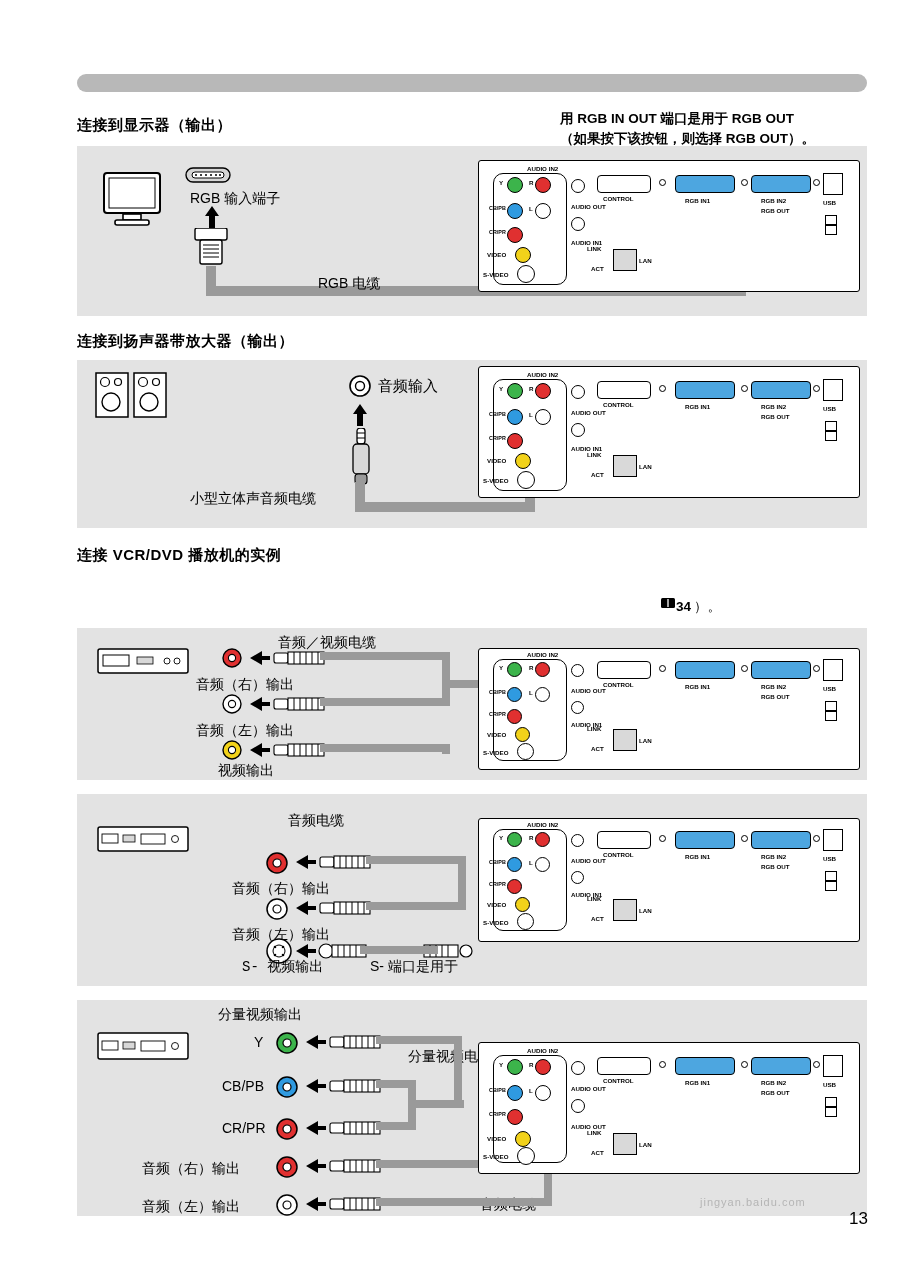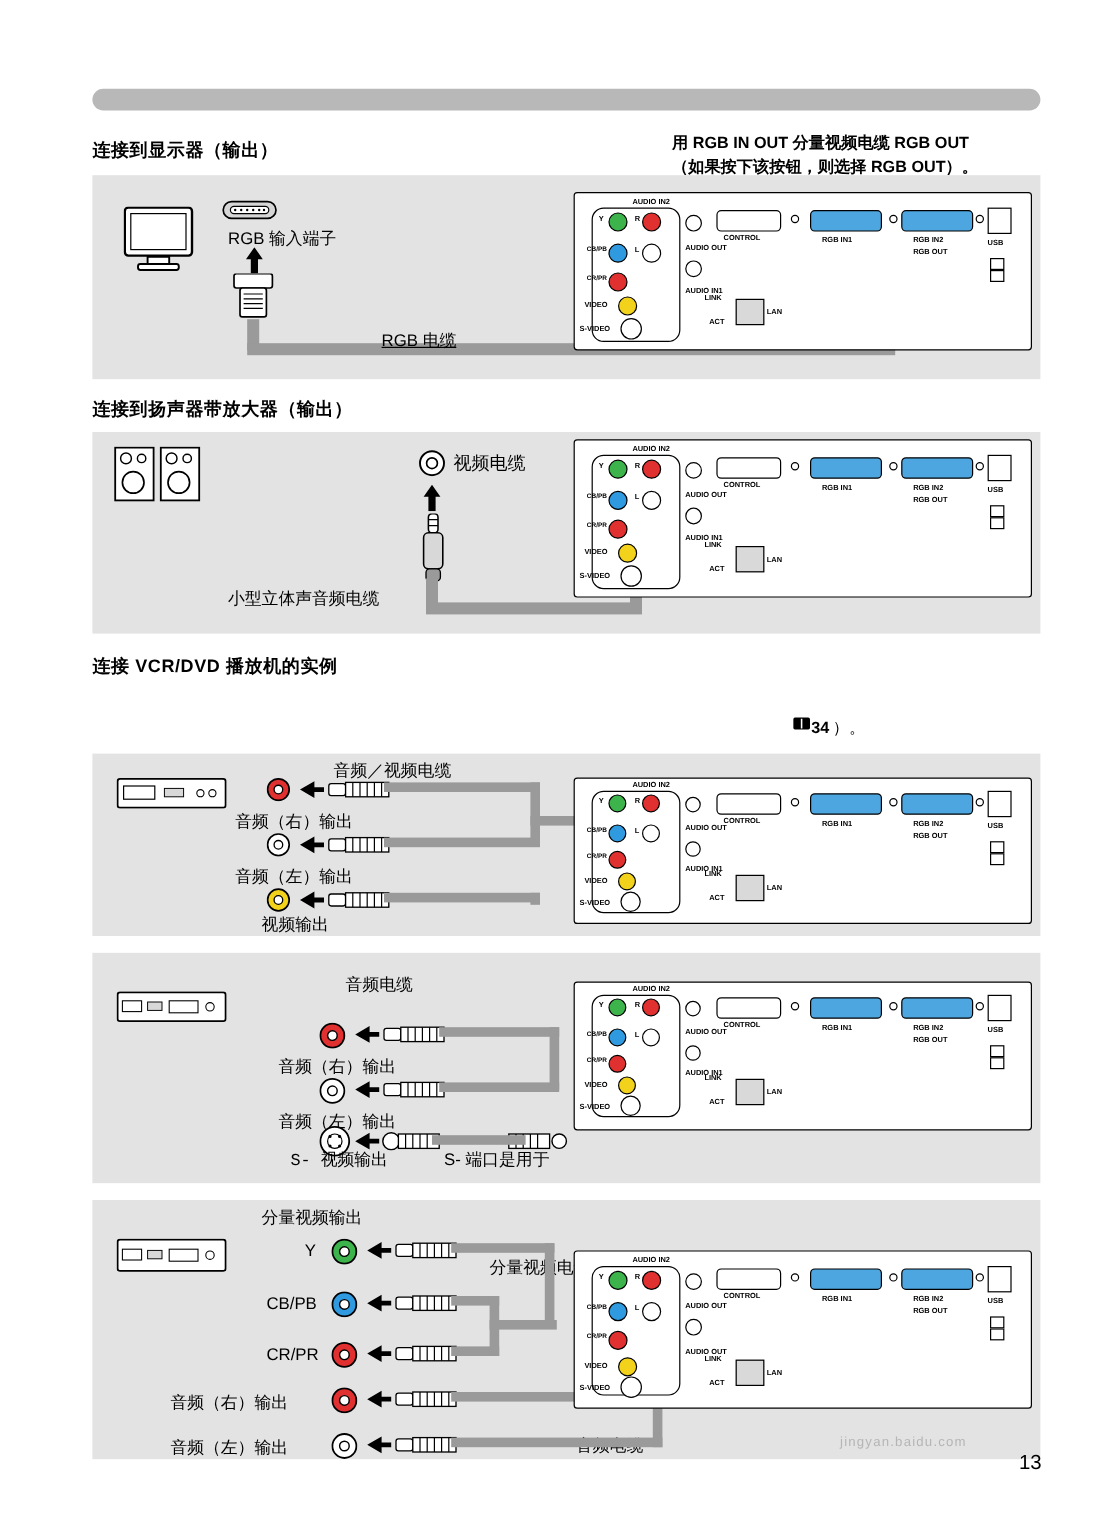--- a/index.html
+++ b/index.html
@@ -64,21 +64,21 @@
 </style>
 </head>
 <body>
 
 <div class="page">
 
   <div class="hdr-bar"></div>
   <div class="hdr-label">安装</div>
 
   <div class="sec-title" style="left:77px;top:116px;">连接到显示器（输出）</div>
-  <div class="lbl bold" style="left:560px;top:110px;font-size:13.5px;">用 RGB IN OUT 分量视频电缆 RGB OUT</div>
+  <div class="lbl bold" style="left:560px;top:110px;font-size:13.5px;">用 RGB IN OUT 端口是用于 RGB OUT</div>
   <div class="lbl bold" style="left:560px;top:130px;font-size:13.5px;">（如果按下该按钮，则选择 RGB OUT）。</div>
 
   <div class="panel" style="left:77px;top:146px;width:790px;height:170px;"></div>
 
   <svg style="position:absolute;left:103px;top:172px;" width="66" height="56">
     <rect x="1" y="1" width="56" height="40" rx="3" fill="#fff" stroke="#000" stroke-width="2"></rect>
     <rect x="6" y="6" width="46" height="30" fill="#fff" stroke="#000" stroke-width="1"></rect>
     <rect x="20" y="42" width="18" height="6" fill="#fff" stroke="#000" stroke-width="1.6"></rect>
     <rect x="12" y="48" width="34" height="5" rx="2" fill="#fff" stroke="#000" stroke-width="1.6"></rect>
   </svg>
@@ -104,21 +104,21 @@
     <rect x="8" y="12" width="22" height="24" rx="2" fill="#fff" stroke="#000" stroke-width="1.4"></rect>
     <line x1="11" y1="17" x2="27" y2="17" stroke="#000" stroke-width="1"></line>
     <line x1="11" y1="21" x2="27" y2="21" stroke="#000" stroke-width="1"></line>
     <line x1="11" y1="25" x2="27" y2="25" stroke="#000" stroke-width="1"></line>
     <line x1="11" y1="29" x2="27" y2="29" stroke="#000" stroke-width="1"></line>
   </svg>
 
   <div class="cable" style="left:206px;top:266px;width:10px;height:26px;"></div>
   <div class="cable" style="left:206px;top:286px;width:540px;height:10px;"></div>
   <div class="cable" style="left:736px;top:230px;width:10px;height:62px;"></div>
-  <div class="lbl" style="left:318px;top:275px;font-size:14px;text-decoration:underline;">RGB 电缆</div>
+  <div class="lbl" style="left:318px;top:275px;font-size:14px;">RGB 电缆</div>
 
   <svg style="position:absolute;left:722px;top:205px;" width="40" height="34">
     <rect x="0" y="0" width="38" height="10" rx="2" fill="#fff" stroke="#000" stroke-width="1.3"></rect>
     <rect x="5" y="10" width="26" height="20" rx="2" fill="#fff" stroke="#000" stroke-width="1.3"></rect>
     <line x1="8" y1="15" x2="28" y2="15" stroke="#000" stroke-width="0.9"></line>
     <line x1="8" y1="19" x2="28" y2="19" stroke="#000" stroke-width="0.9"></line>
     <line x1="8" y1="23" x2="28" y2="23" stroke="#000" stroke-width="0.9"></line>
   </svg>
 
   <div class="term" style="left:478px;top:160px;width:380px;height:130px;">
@@ -187,21 +187,21 @@
     <rect x="39" y="1" width="32" height="44" fill="#fff" stroke="#000" stroke-width="1.5"></rect>
     <circle cx="48" cy="10" r="4.5" fill="#fff" stroke="#000" stroke-width="1.2"></circle>
     <circle cx="61" cy="10" r="3.5" fill="#fff" stroke="#000" stroke-width="1.2"></circle>
     <circle cx="54" cy="30" r="9" fill="#fff" stroke="#000" stroke-width="1.4"></circle>
   </svg>
 
   <svg style="position:absolute;left:349px;top:375px;" width="22" height="22">
     <circle cx="11" cy="11" r="10" fill="#fff" stroke="#000" stroke-width="1.6"></circle>
     <circle cx="11" cy="11" r="4.5" fill="#fff" stroke="#000" stroke-width="1.4"></circle>
   </svg>
-  <div class="lbl" style="left:378px;top:377px;font-size:15px;">视频电缆</div>
+  <div class="lbl" style="left:378px;top:377px;font-size:15px;">音频输入</div>
 
   <svg style="position:absolute;left:352px;top:404px;" width="16" height="22">
     <polygon points="8,0 15,10 11,10 11,22 5,22 5,10 1,10" fill="#000"></polygon>
   </svg>
 
   <svg style="position:absolute;left:349px;top:428px;" width="24" height="58">
     <rect x="8" y="0" width="8" height="16" rx="3" fill="#fff" stroke="#000" stroke-width="1.3"></rect>
     <line x1="8" y1="5" x2="16" y2="5" stroke="#000" stroke-width="1"></line>
     <line x1="8" y1="10" x2="16" y2="10" stroke="#000" stroke-width="1"></line>
     <rect x="4" y="16" width="16" height="30" rx="4" fill="#d8d8d8" stroke="#000" stroke-width="1.3"></rect>

